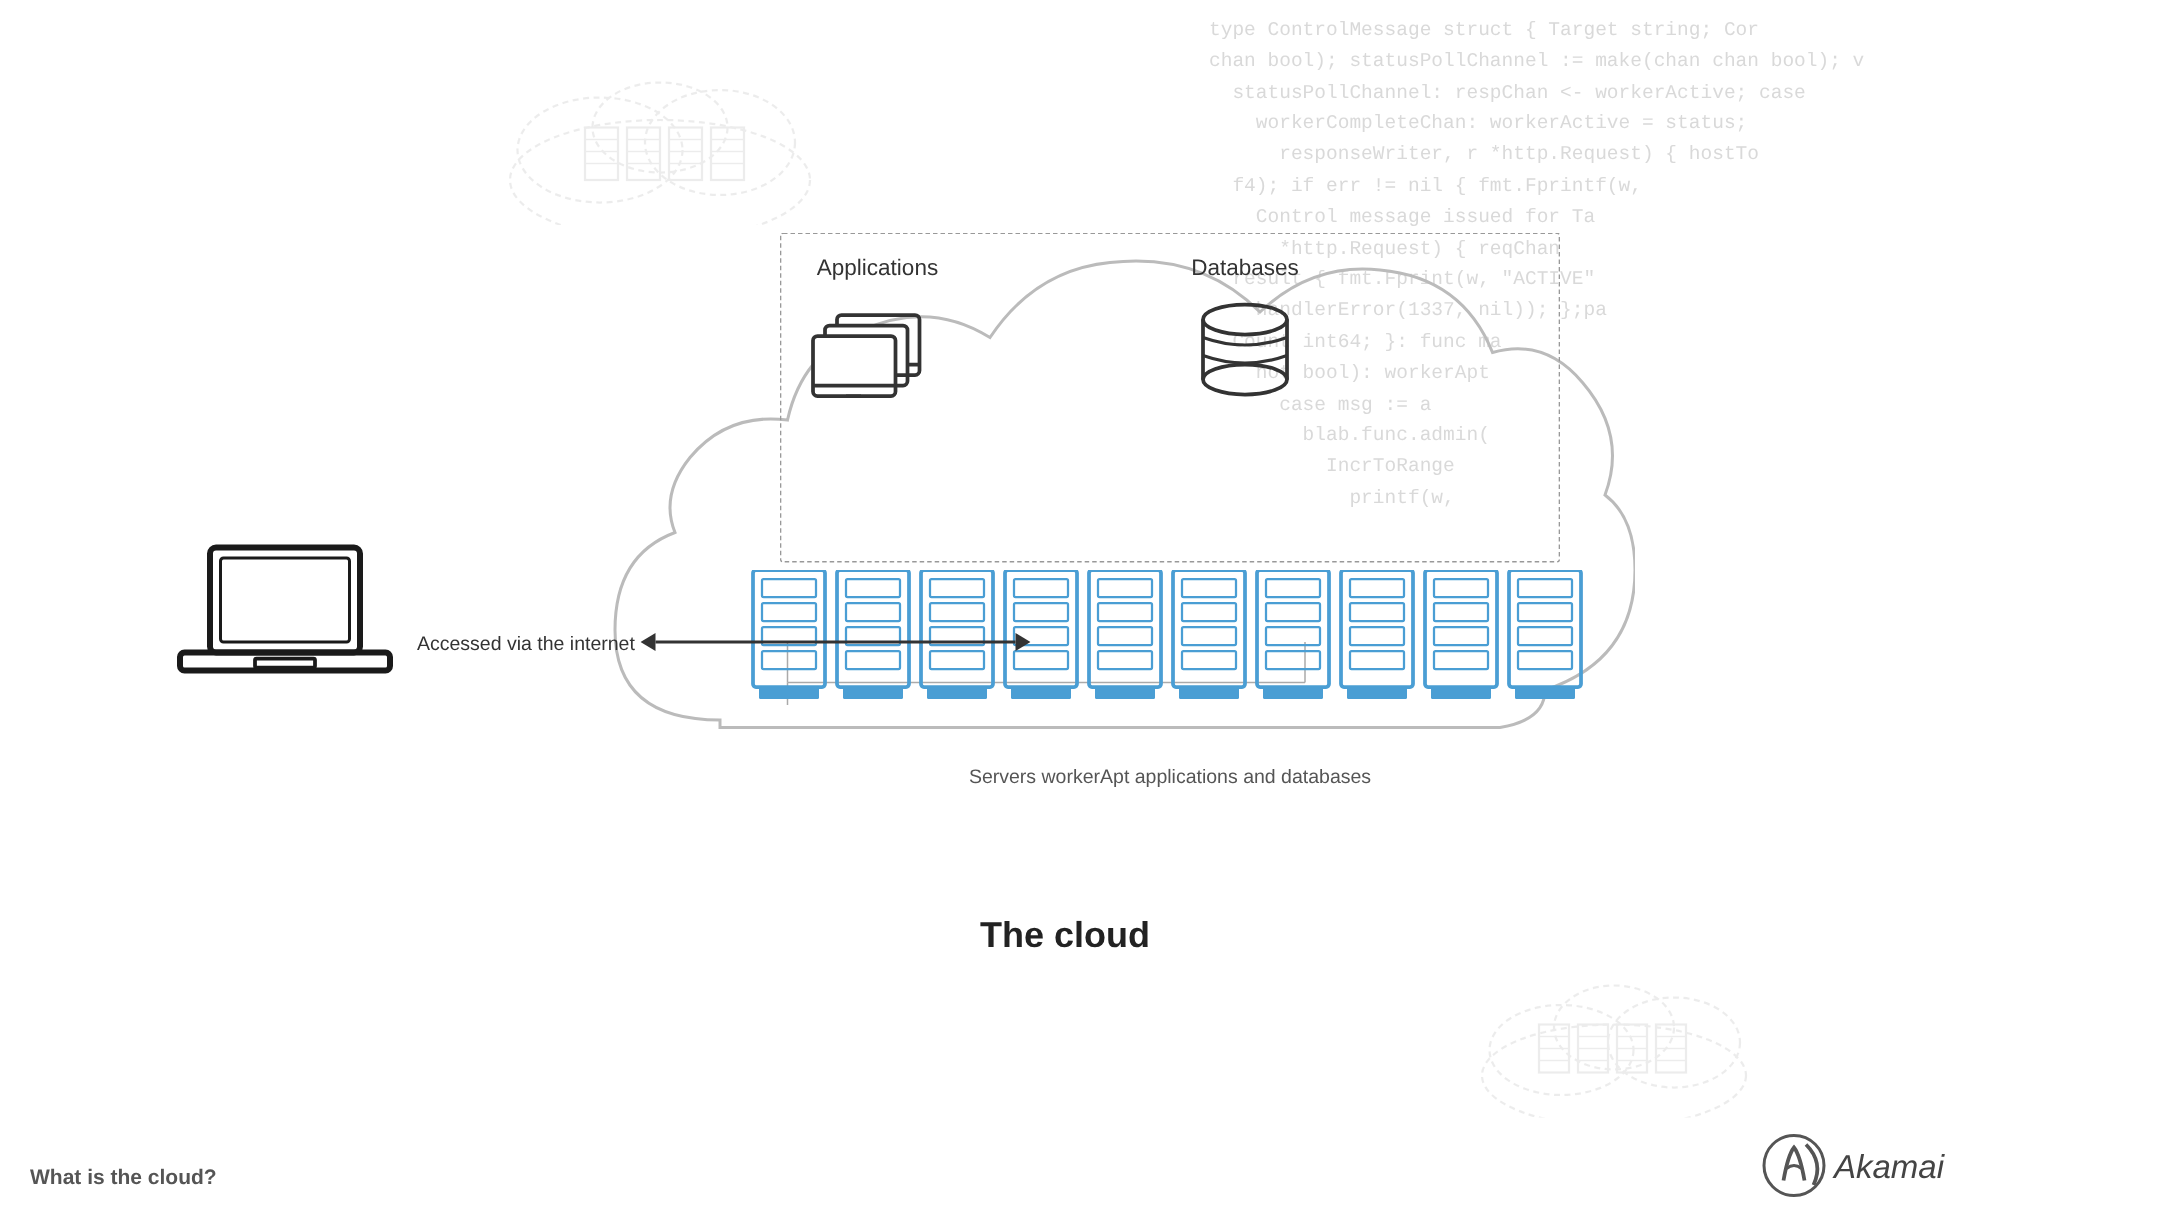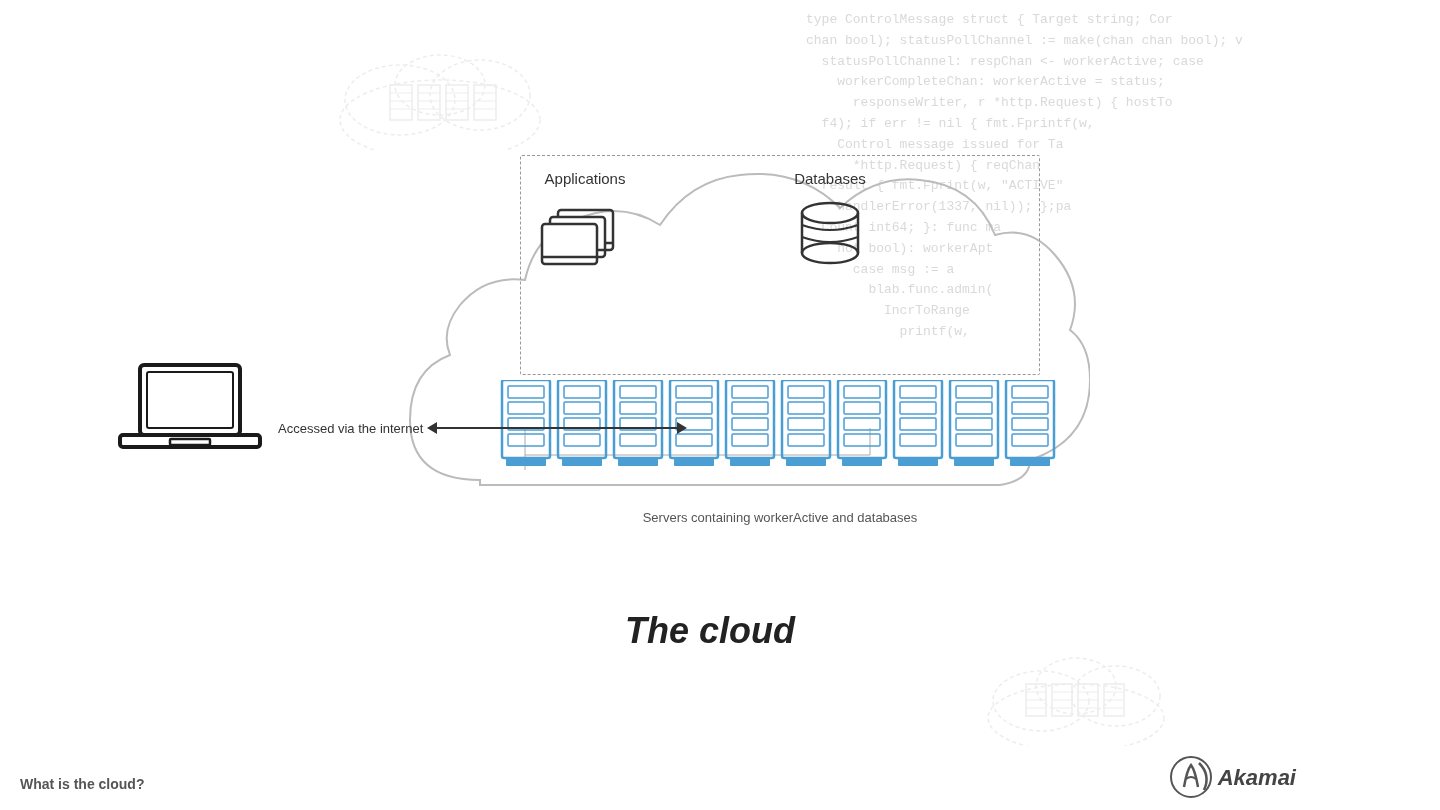--- a/index.html
+++ b/index.html
@@ -124,24 +124,23 @@
       border-radius: 2px;
     }
 
     
     .cloud-label {
       position: absolute;
       top: 610px;
       left: 330px;
       width: 760px;
       text-align: center;
-      font-size: 36px;
+      font-size: 24px;
       font-weight: bold;
       color: #222;
-      font-style: italic;
     }
 
     
     .servers-label {
       position: absolute;
       top: 510px;
       left: 500px;
       width: 560px;
       text-align: center;
       font-size: 13px;
@@ -180,21 +179,21 @@
       right: 20px;
       display: flex;
       align-items: center;
       gap: 4px;
     }
 
     .akamai-text {
       font-size: 22px;
       font-style: italic;
       color: #444;
-      font-weight: bold;
+      font-weight: normal;
     }
   </style>
 </head>
 <body>
 
 <div class="main-content">
 
   <div class="code-bg">type ControlMessage struct { Target string; Cor
 chan bool); statusPollChannel := make(chan chan bool); v
   statusPollChannel: respChan &lt;- workerActive; case
@@ -429,21 +428,21 @@
         <rect x="2" y="0" width="48" height="78" rx="2" fill="none" stroke="#4a9ed4" stroke-width="2.5"></rect>
         <rect x="8" y="6" width="36" height="12" rx="1" fill="none" stroke="#4a9ed4" stroke-width="1.5"></rect>
         <rect x="8" y="22" width="36" height="12" rx="1" fill="none" stroke="#4a9ed4" stroke-width="1.5"></rect>
         <rect x="8" y="38" width="36" height="12" rx="1" fill="none" stroke="#4a9ed4" stroke-width="1.5"></rect>
         <rect x="8" y="54" width="36" height="12" rx="1" fill="none" stroke="#4a9ed4" stroke-width="1.5"></rect>
         <rect x="6" y="78" width="40" height="8" rx="1" fill="#4a9ed4"></rect>
       </g>
     </svg>
   </div>
 
-  <div class="servers-label">Servers containing workerActive and databases</div>
+  <div class="servers-label">Servers workerApt applications and databases</div>
 
   <div class="laptop-icon">
     <svg width="150" height="120" viewBox="0 0 150 120">
 
       <rect x="25" y="5" width="100" height="70" rx="4" fill="none" stroke="#1a1a1a" stroke-width="4"></rect>
 
       <rect x="32" y="12" width="86" height="56" rx="2" fill="white" stroke="#1a1a1a" stroke-width="2"></rect>
 
       <rect x="5" y="75" width="140" height="12" rx="3" fill="none" stroke="#1a1a1a" stroke-width="4"></rect>
 

